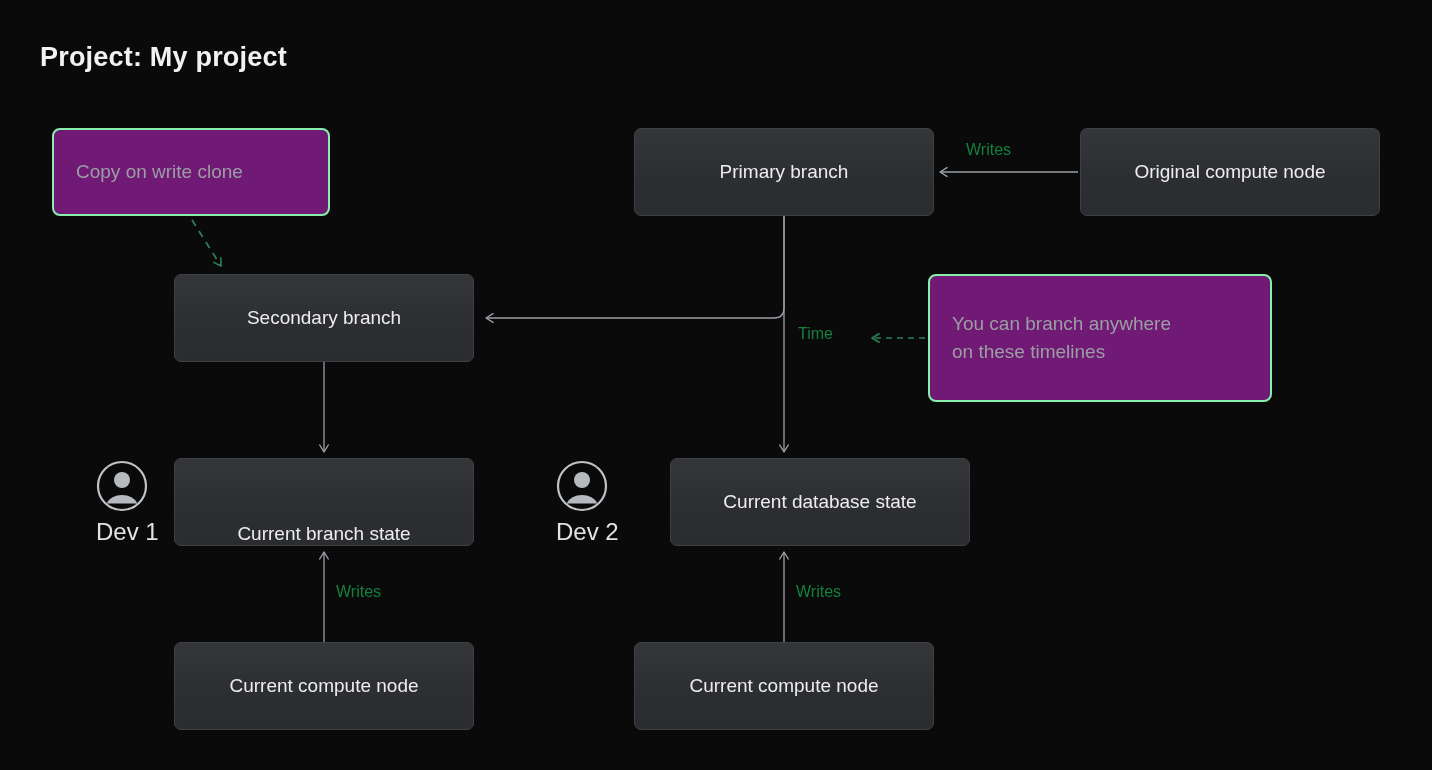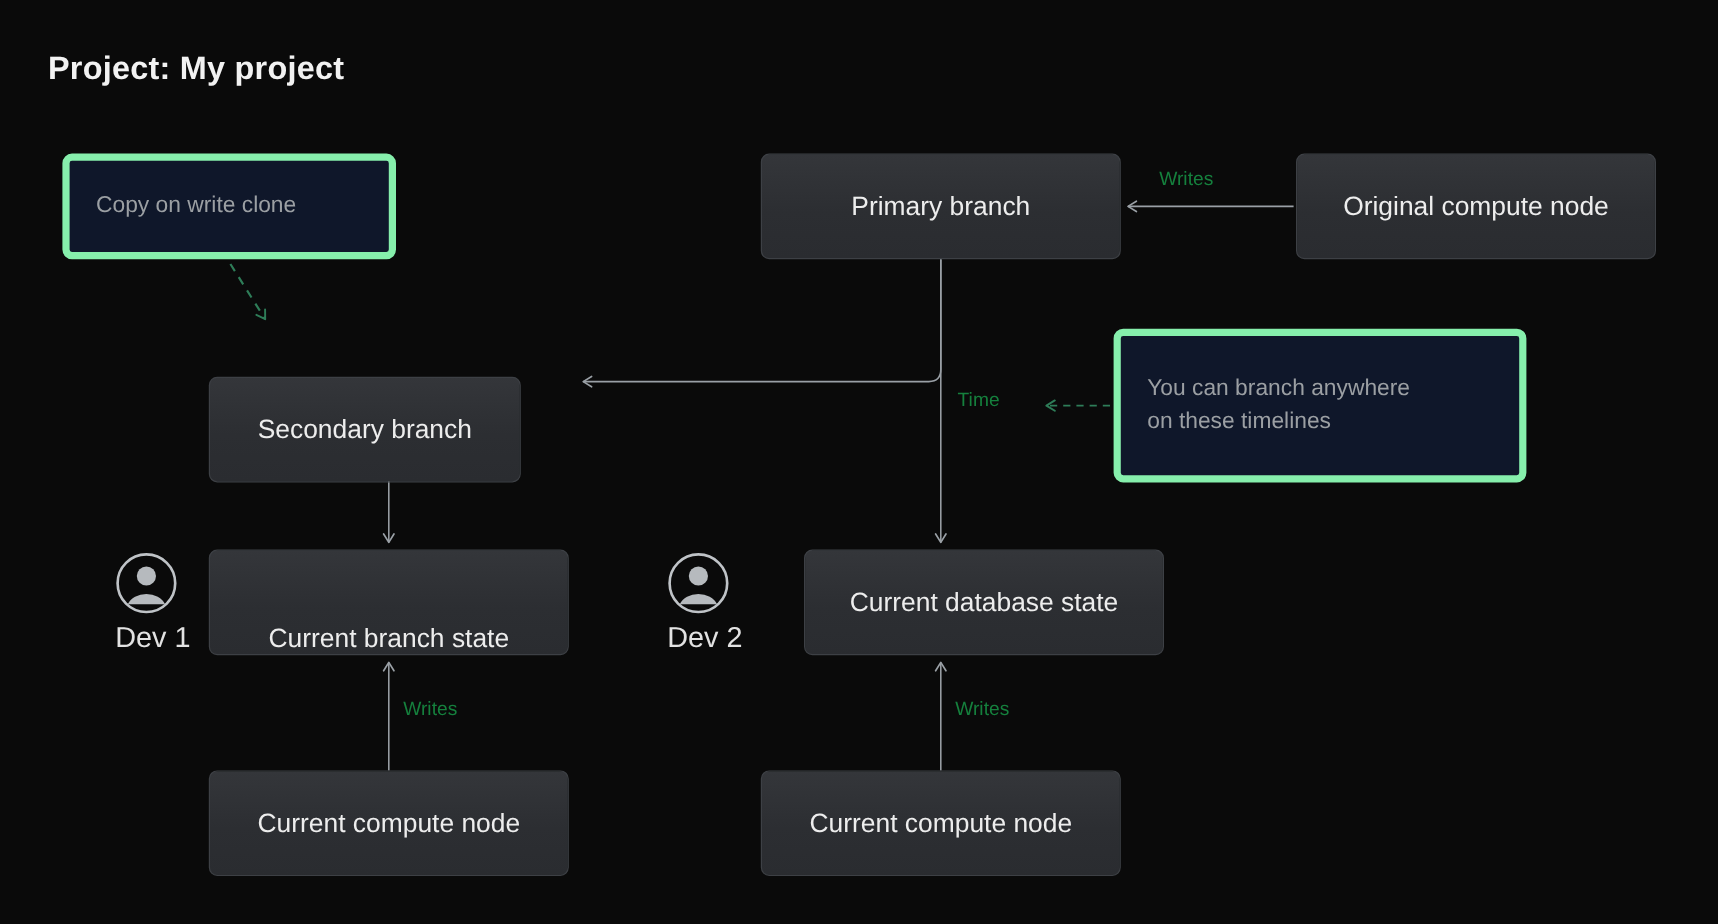--- a/index.html
+++ b/index.html
@@ -31,34 +31,34 @@
   .node {
     position: absolute;
     box-sizing: border-box;
     display: flex;
     align-items: center;
     justify-content: center;
     border-radius: 7px;
     background: linear-gradient(180deg, #34363a 0%, #2c2e32 55%, #2a2c30 100%);
     border: 1px solid #3d4045;
     color: #ededed;
-    font-size: 22px;
+    font-size: 19px;
     text-align: center;
     padding: 0 14px;
   }
 
   
   .note {
     position: absolute;
     box-sizing: border-box;
     display: flex;
     align-items: center;
     border-radius: 8px;
-    background: #0f172a;
-    border: 6px solid #86efac;
+    background: #701a75;
+    border: 2px solid #86efac;
     color: #9b9fa3;
     font-size: 19px;
     padding: 0 22px;
     line-height: 1.45;
   }
 
   
   .label {
     position: absolute;
     color: #15803d;
@@ -129,21 +129,21 @@
   </div>
 
   <div class="node" style="left:634px; top:128px; width:300px; height:88px;">
     <span>Primary branch</span>
   </div>
 
   <div class="node" style="left:1080px; top:128px; width:300px; height:88px;">
     <span>Original compute node</span>
   </div>
 
-  <div class="node" style="left:174px; top:274px; width:260px; height:88px;margin-top:40px;">
+  <div class="node" style="left:174px; top:274px; width:300px; height:88px;">
     <span>Secondary branch</span>
   </div>
 
   <div class="note" style="left:928px; top:274px; width:344px; height:128px;">
     <span>
       <span>You can branch anywhere</span><br>
       <span>on these timelines</span>
     </span>
   </div>
 

